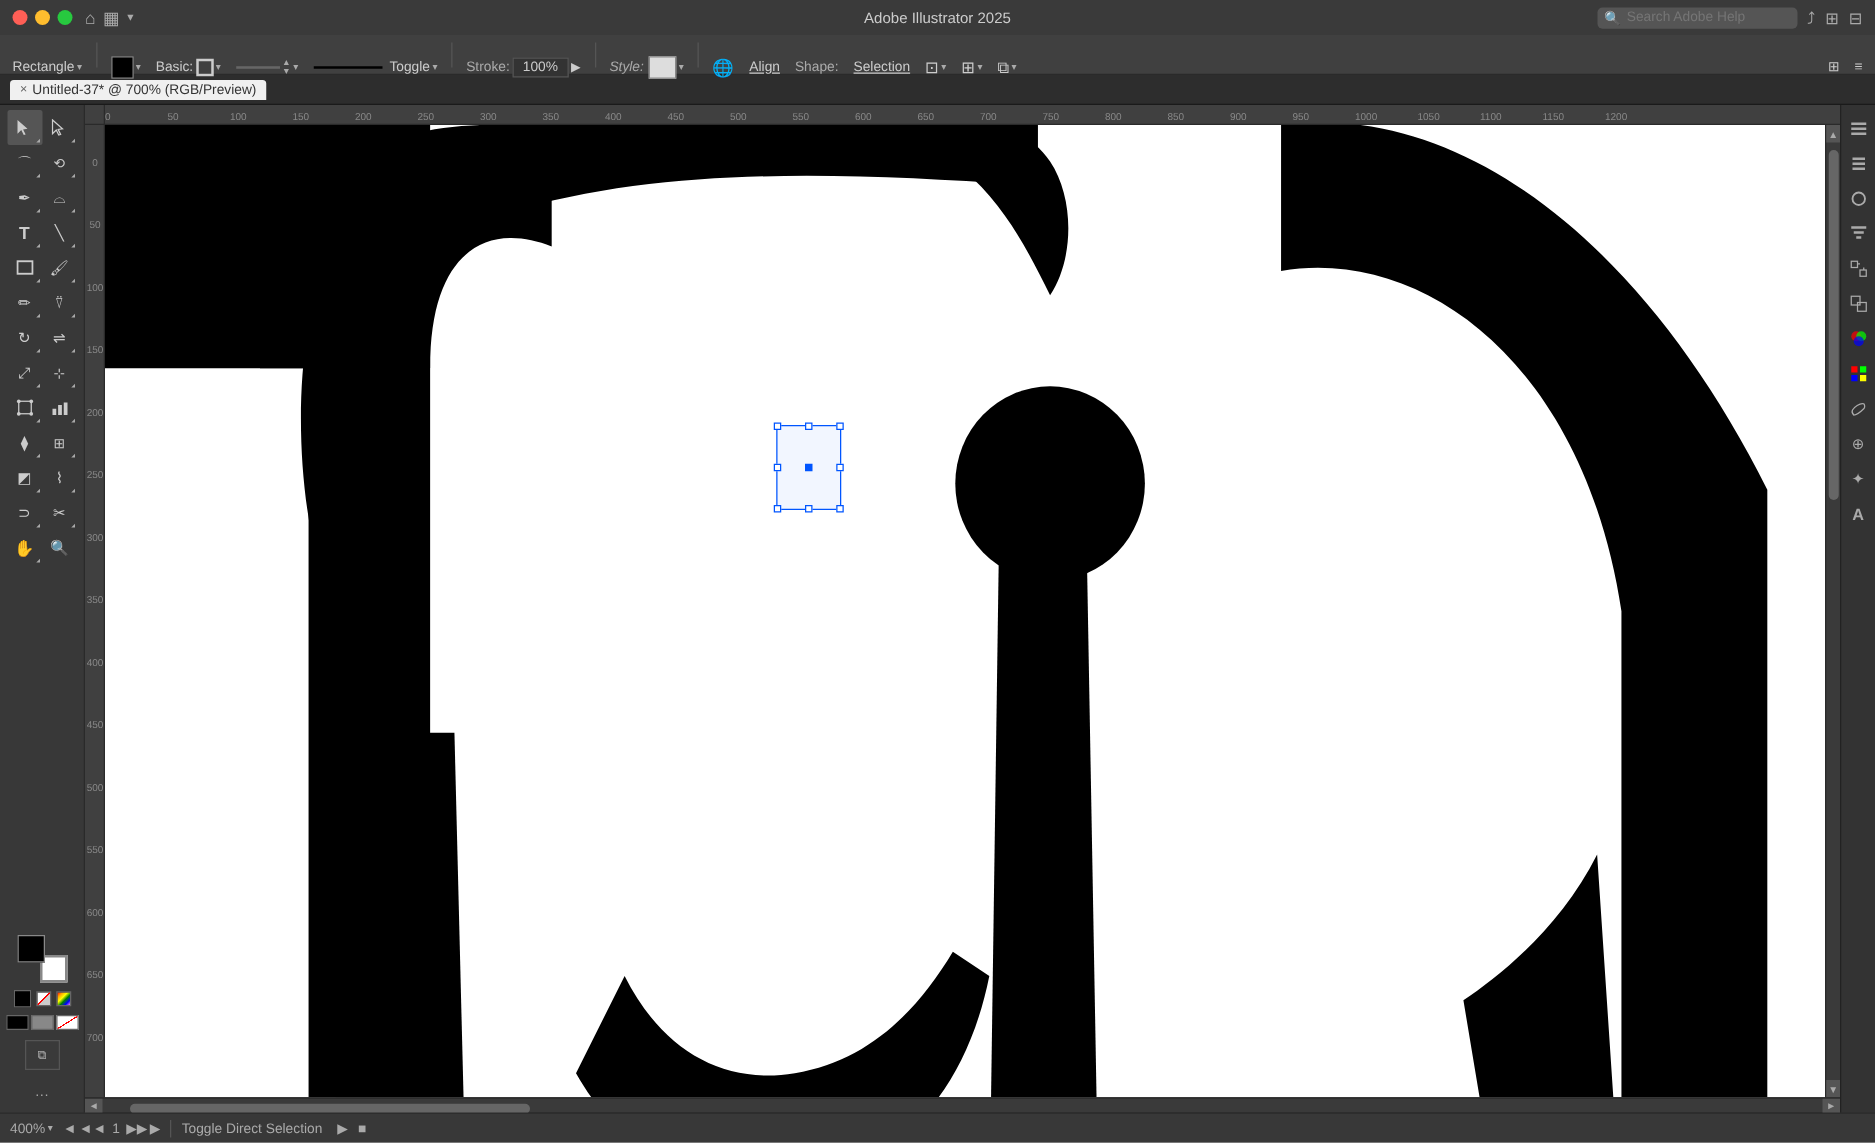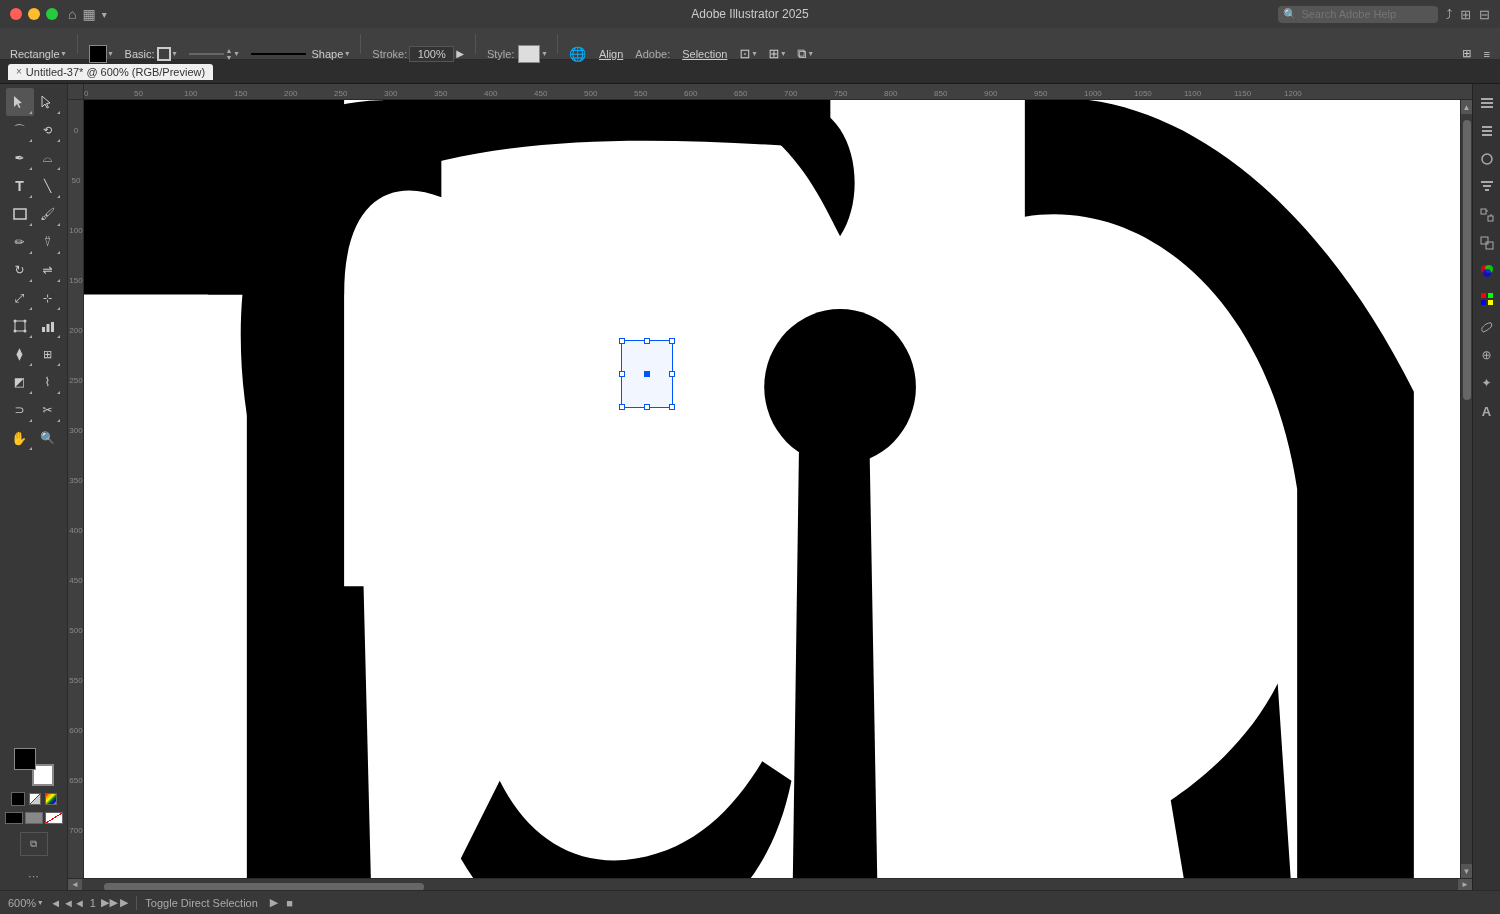--- a/index.html
+++ b/index.html
@@ -340,49 +340,49 @@
     <span style="font-size:11px; display:inline-block; width:35px; background:#4a4a4a; border:1px solid #666; text-align:center; color:#ccc;"></span>
     <span style="display:flex; flex-direction:column; font-size:7px; color:#aaa;">
       <span>▲</span>
         <span>▼</span>
     </span>
     <span class="chev">▾</span>
   </div>
 
   <div class="tb-item">
     <span class="tb-line-preview"></span>
-    <span style="color:#ccc; margin-left:4px;">Shape</span>
+    <span style="color:#ccc; margin-left:4px;">Toggle</span>
     <span class="chev">▾</span>
   </div>
   <div class="tb-separator"></div>
 
   <div class="tb-item">
     <span style="color:#aaa;">Stroke:</span>
     <input type="text" class="tb-opacity-input" style="width: 45px; text-align: center;" value="100%">
     <span style="font-size:10px; color:#ccc;">▶</span>
   </div>
   <div class="tb-separator"></div>
 
   <div class="tb-item">
-    <span style="color:#aaa;">Style:</span>
+    <span style="color:#aaa;font-style:italic;">Style:</span>
     <span style="display:inline-block; width:22px; height:18px; background:#ddd; border:1px solid #888; margin-left:2px;"></span>
     <span class="chev">▾</span>
   </div>
   <div class="tb-separator"></div>
 
   <div class="tb-item">
     <span style="font-size:14px;">🌐</span>
   </div>
 
   <div class="tb-item">
     <span style="color:#ccc; text-decoration:underline;text-align:center;">Align</span>
   </div>
 
   <div class="tb-item">
-    <span style="color:#aaa;">Adobe:</span>
+    <span style="color:#aaa;">Shape:</span>
   </div>
 
   <div class="tb-item">
     <span style="color:#ccc; text-decoration:underline;">Selection</span>
   </div>
 
   <div class="tb-item">
     <span style="font-size:13px;">⊡</span>
     <span class="chev">▾</span>
   </div>
@@ -400,21 +400,21 @@
       </div>
     <div class="tb-item">
         <span>≡</span>
       </div>
   </div>
 </div>
 
 <div id="tabbar">
   <div class="doc-tab">
     <span class="tab-close">×</span>
-    <span>Untitled-37* @ 600% (RGB/Preview)</span>
+    <span>Untitled-37* @ 700% (RGB/Preview)</span>
   </div>
 </div>
 
 <div id="main">
 
   <div id="toolbox">
 
     <div class="tool-row">
       <div class="tool-btn active" title="Selection">
         <svg width="14" height="14" viewBox="0 0 14 14">
@@ -791,21 +791,21 @@
     </div>
     <div class="panel-icon-btn" title="Type">
       <span style="font-size:13px; color:#aaa; font-weight:bold;">A</span>
     </div>
   </div>
 </div>
 
 <div id="statusbar">
 
   <div class="status-zoom">
-    <span>600%</span>
+    <span>400%</span>
     <span class="chev">▾</span>
   </div>
 
   <div style="display:flex; align-items:center; gap:2px;">
     <span style="cursor:pointer;">◄</span>
     <span style="cursor:pointer;">◄◄</span>
     <span style="margin:0 3px;">1</span>
     <span style="cursor:pointer;">▶▶</span>
     <span style="cursor:pointer;">▶</span>
   </div>

